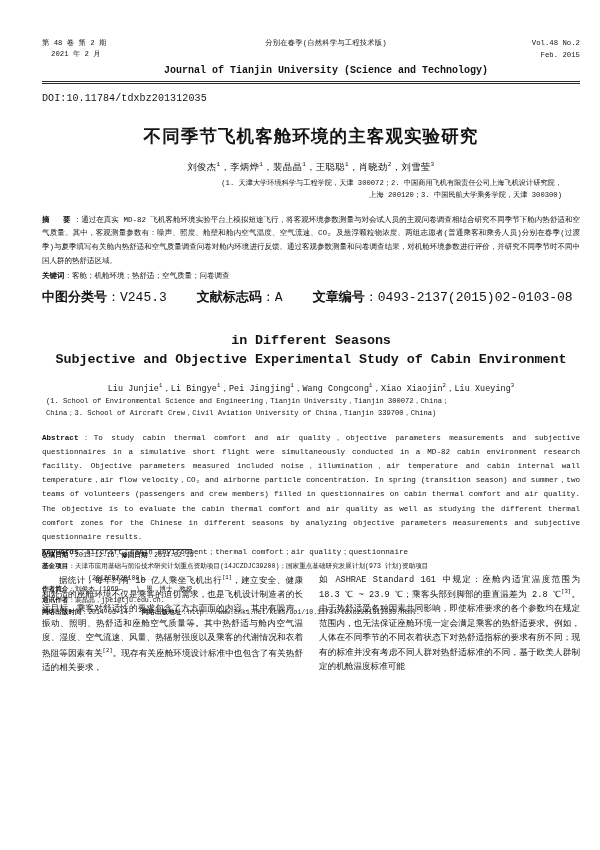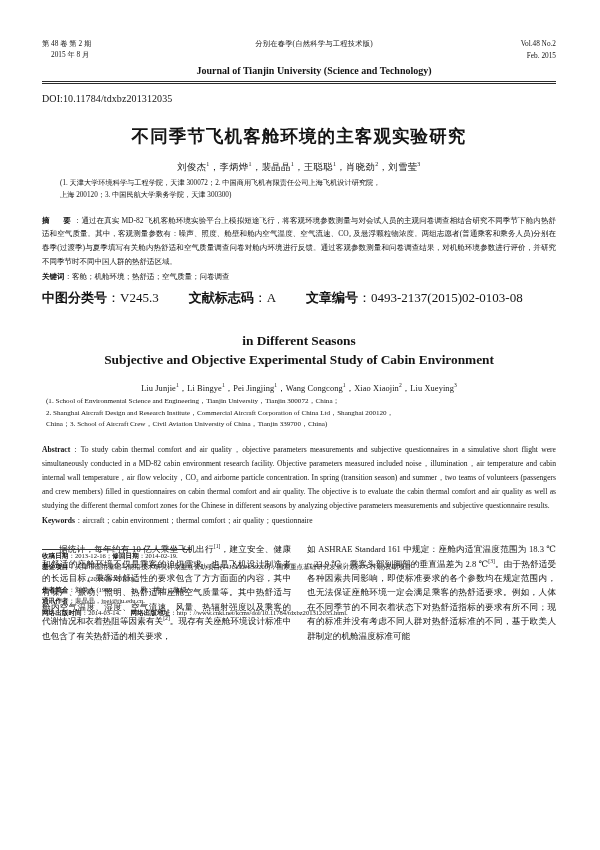--- a/index.html
+++ b/index.html
@@ -12,22 +12,23 @@
     height: 850px;
     font-family: "Liberation Serif", "DejaVu Serif", serif;
     color: #141414;
     overflow: hidden;
   }
   .page {
     position: relative;
     width: 600px;
     height: 646px;
     box-sizing: border-box;
-    padding: 38px 44px 0 42px;
+    padding: 38px 20px 0 42px;
     background: #fff;
+    font-family: Liberation Mono, monospace;
   }
 
   
   .masthead {
     display: flex;
     align-items: flex-start;
     justify-content: space-between;
     font-size: 7.3px;
     line-height: 1.55;
   }
@@ -64,21 +65,21 @@
   }
   .cn-authors {
     margin-top: 13px;
     text-align: center;
     font-size: 9.3px;
     letter-spacing: .4px;
   }
   .cn-authors sup { font-size: 6px; vertical-align: super; }
   .cn-affil {
     margin-top: 4px;
-    text-align: left;
+    text-align: right;
     font-size: 7.2px;
     line-height: 1.62;
     padding: 0 18px;
   }
 
   
   .cn-abs {
     margin-top: 12px;
     font-size: 7.5px;
     line-height: 1.82;
@@ -178,21 +179,21 @@
   .fn-space { display: inline-block; width: 10px; }
 </style>
 </head>
 <body>
 
 <div class="page">
 
   <div class="masthead">
     <div class="mh-left">
       <span class="l1">第 48 卷  第 2 期</span>
-      <span class="l2">2015 年 8 月</span>
+      <span class="l2">2021 年 2 月</span>
     </div>
     <div class="mh-mid">
       <span class="cn">分别在春季(自然科学与工程技术版)</span>
       <span class="en">Journal of Tianjin University (Science and Technology)</span>
     </div>
     <div class="mh-right">
       <span class="r1">Vol.48   No.2</span>
       <span class="r2">Feb. 2015</span>
     </div>
   </div>
@@ -227,21 +228,20 @@
     <div>in Different Seasons</div>
     <div>Subjective and Objective Experimental Study of Cabin Environment</div>
   </div>
 
   <div class="en-authors">
     Liu Junjie<sup>1</sup>，Li Bingye<sup>1</sup>，Pei Jingjing<sup>1</sup>，Wang Congcong<sup>1</sup>，Xiao Xiaojin<sup>2</sup>，Liu Xueying<sup>3</sup>
   </div>
 
   <div class="en-affil">
     <div>(1. School of Environmental Science and Engineering，Tianjin University，Tianjin 300072，China；</div>
-    <div>2. Shanghai Aircraft Design and Research Institute，Commercial Aircraft Corporation of China Ltd，Shanghai 200120，</div>
     <div>China；3. School of Aircraft Crew，Civil Aviation University of China，Tianjin 339700，China)</div>
   </div>
 
   <div class="en-abs">
     <span class="lbl">Abstract</span><span>：To study cabin thermal comfort and air quality，objective parameters measurements and subjective questionnaires in a simulative short flight were simultaneously conducted in a MD-82 cabin environment research facility. Objective parameters measured included noise，illumination，air temperature and cabin internal wall temperature，air flow velocity，CO₂ and airborne particle concentration. In spring (transition season) and summer，two teams of volunteers (passengers and crew members) filled in questionnaires on cabin thermal comfort and air quality. The objective is to evaluate the cabin thermal comfort and air quality as well as studying the different thermal comfort zones for the Chinese in different seasons by analyzing objective parameters measurements and subjective questionnaire results.</span>
   </div>
 
   <div class="en-kw">
     <span class="lbl">Keywords</span><span>：aircraft；cabin environment；thermal comfort；air quality；questionnaire</span>
   </div>

